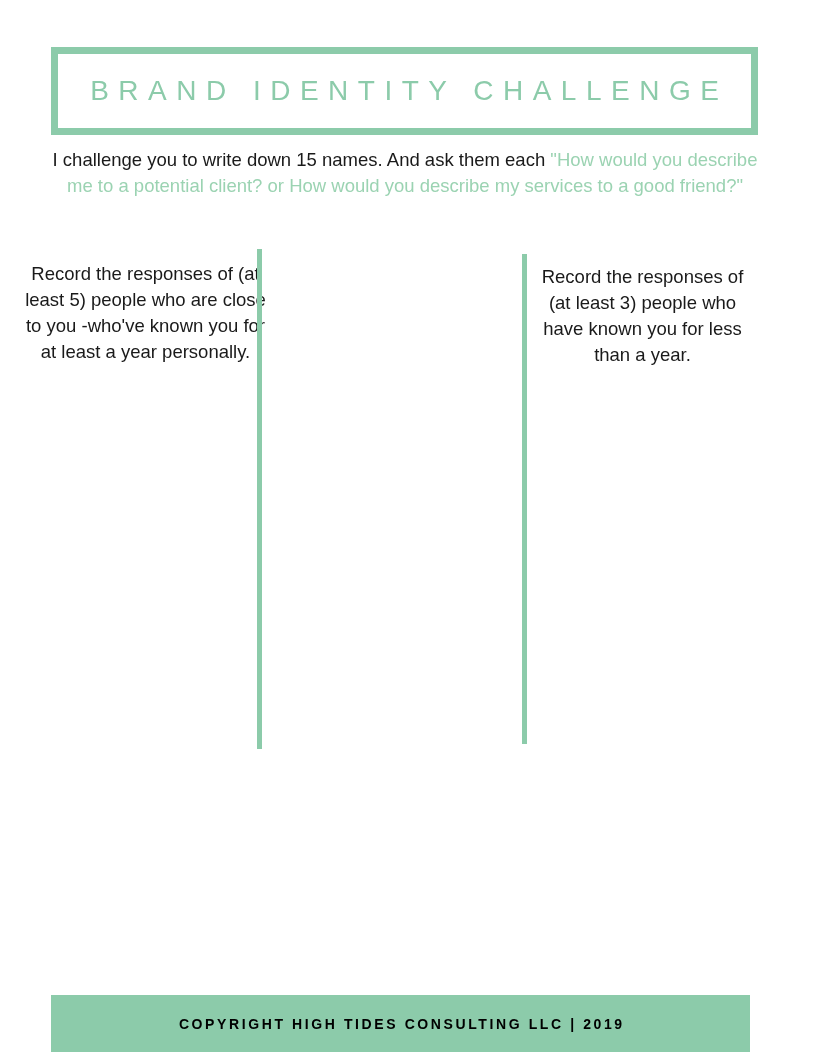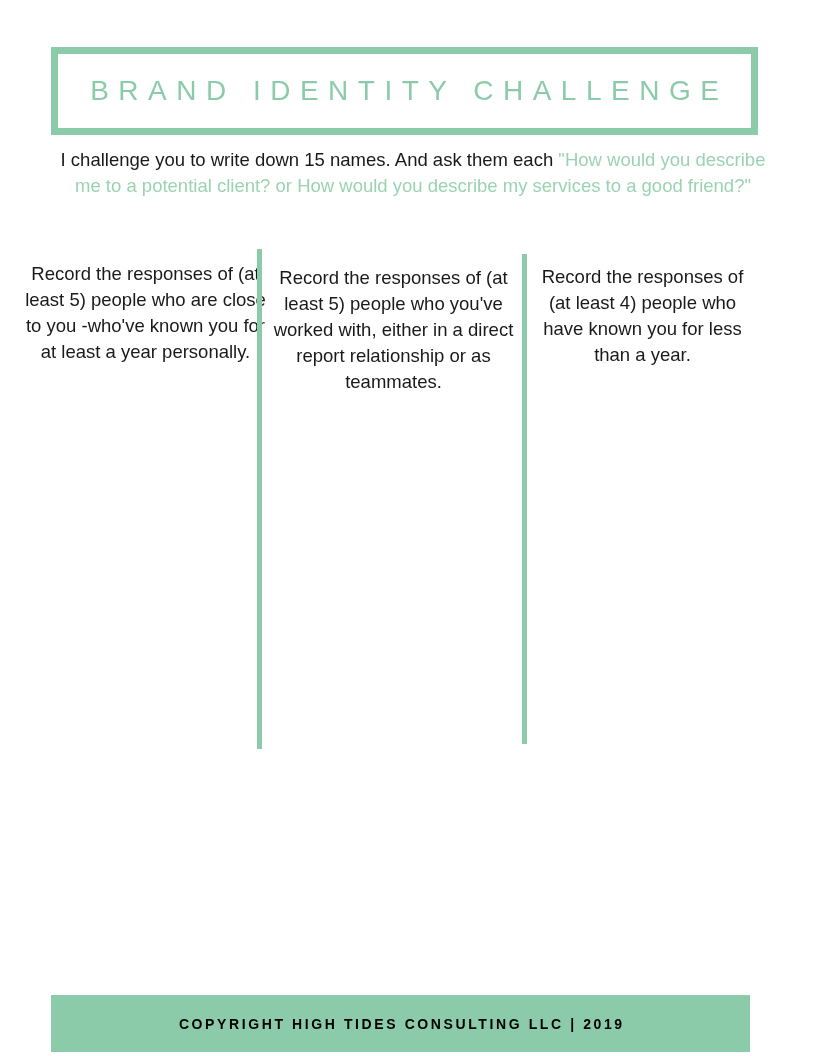--- a/index.html
+++ b/index.html
@@ -53,21 +53,20 @@
   .subtitle {
     position: absolute;
     left: 48px;
     top: 131px;
     width: 714px;
     text-align: center;
     font-size: 18.5px;
     line-height: 25.5px;
     color: #1a1a1a;
     font-weight: 400;
-    margin-left: 8px;
   }
   .subtitle .quote {
     color: #9bd3b2;
   }
 
   
   .columns {
     position: absolute;
     left: 0;
     top: 233px;
@@ -162,28 +161,25 @@
   </div>
 
   <div class="columns">
 
     <div class="col col-1">
       <div>Record the responses of (at least 5) people who are close to you -who've known you for at least a year personally.</div>
     </div>
 
     <div class="divider divider-1"></div>
 
-    <div class="col col-2">
-      <div>Record the responses of (at least 5) people who you've worked with, either in a direct report relationship or as teammates.</div>
-    </div>
 
     <div class="divider divider-2"></div>
 
     <div class="col col-3">
-      <div>Record the responses of (at least 4) people who have known you for less than a year.</div>
+      <div>Record the responses of (at least 3) people who have known you for less than a year.</div>
     </div>
 
   </div>
 
 
   <div class="footer">
     <div class="footer-text">COPYRIGHT HIGH TIDES CONSULTING LLC | 2019</div>
   </div>
 
 </div>

